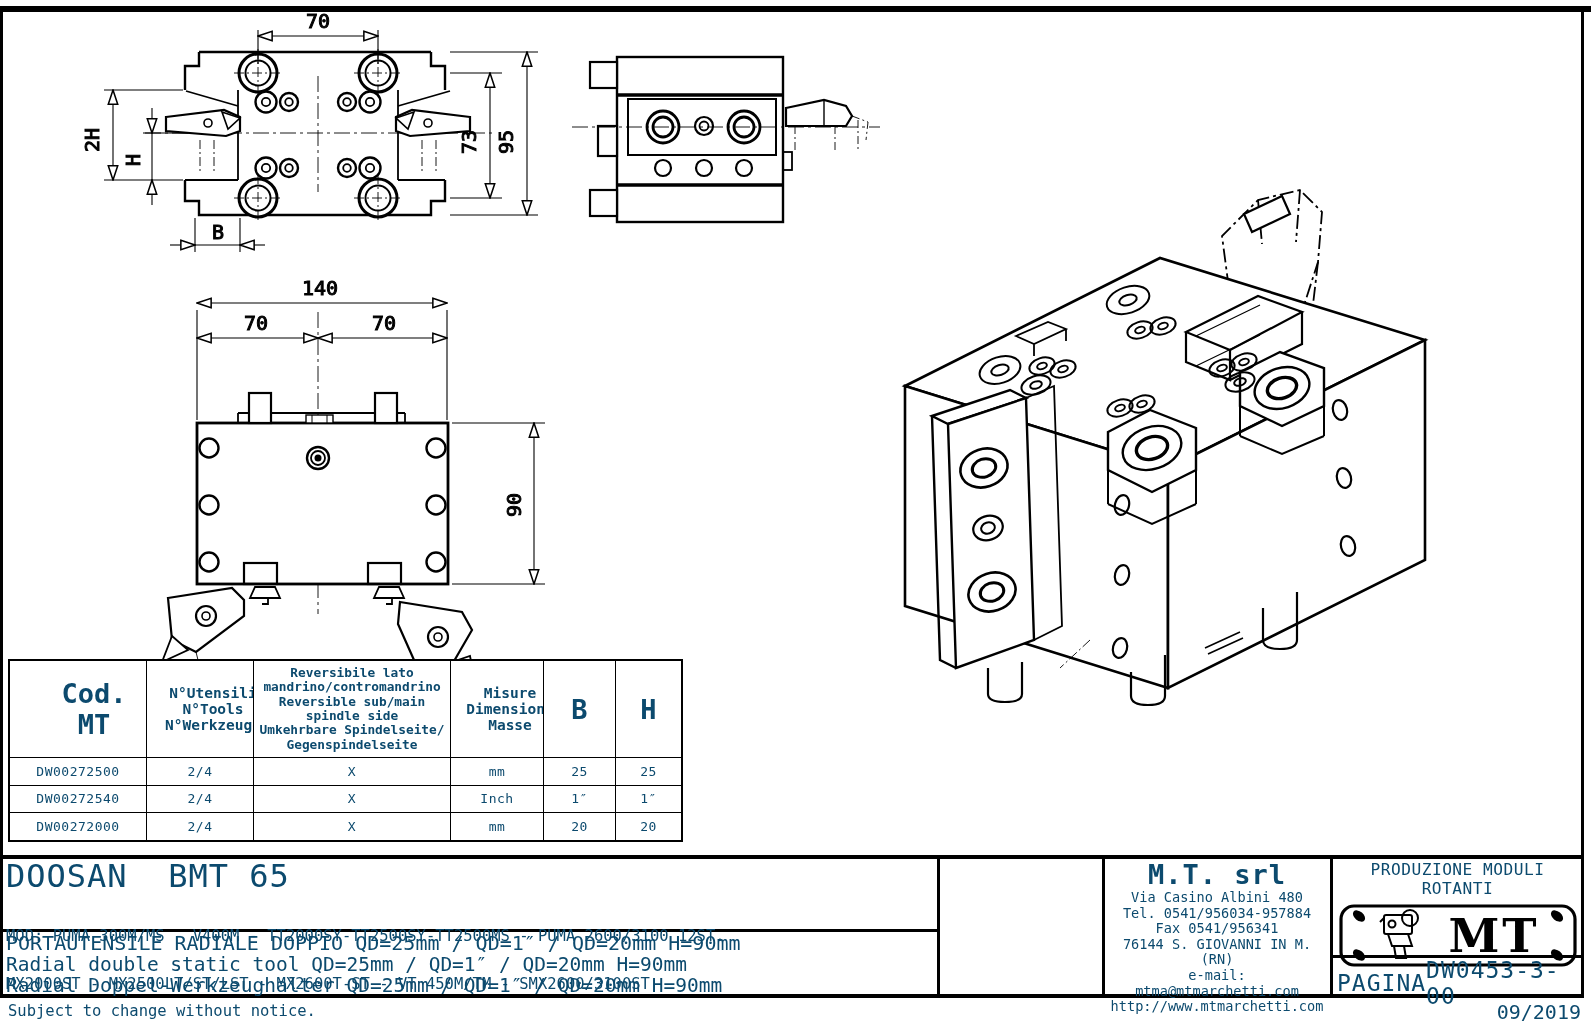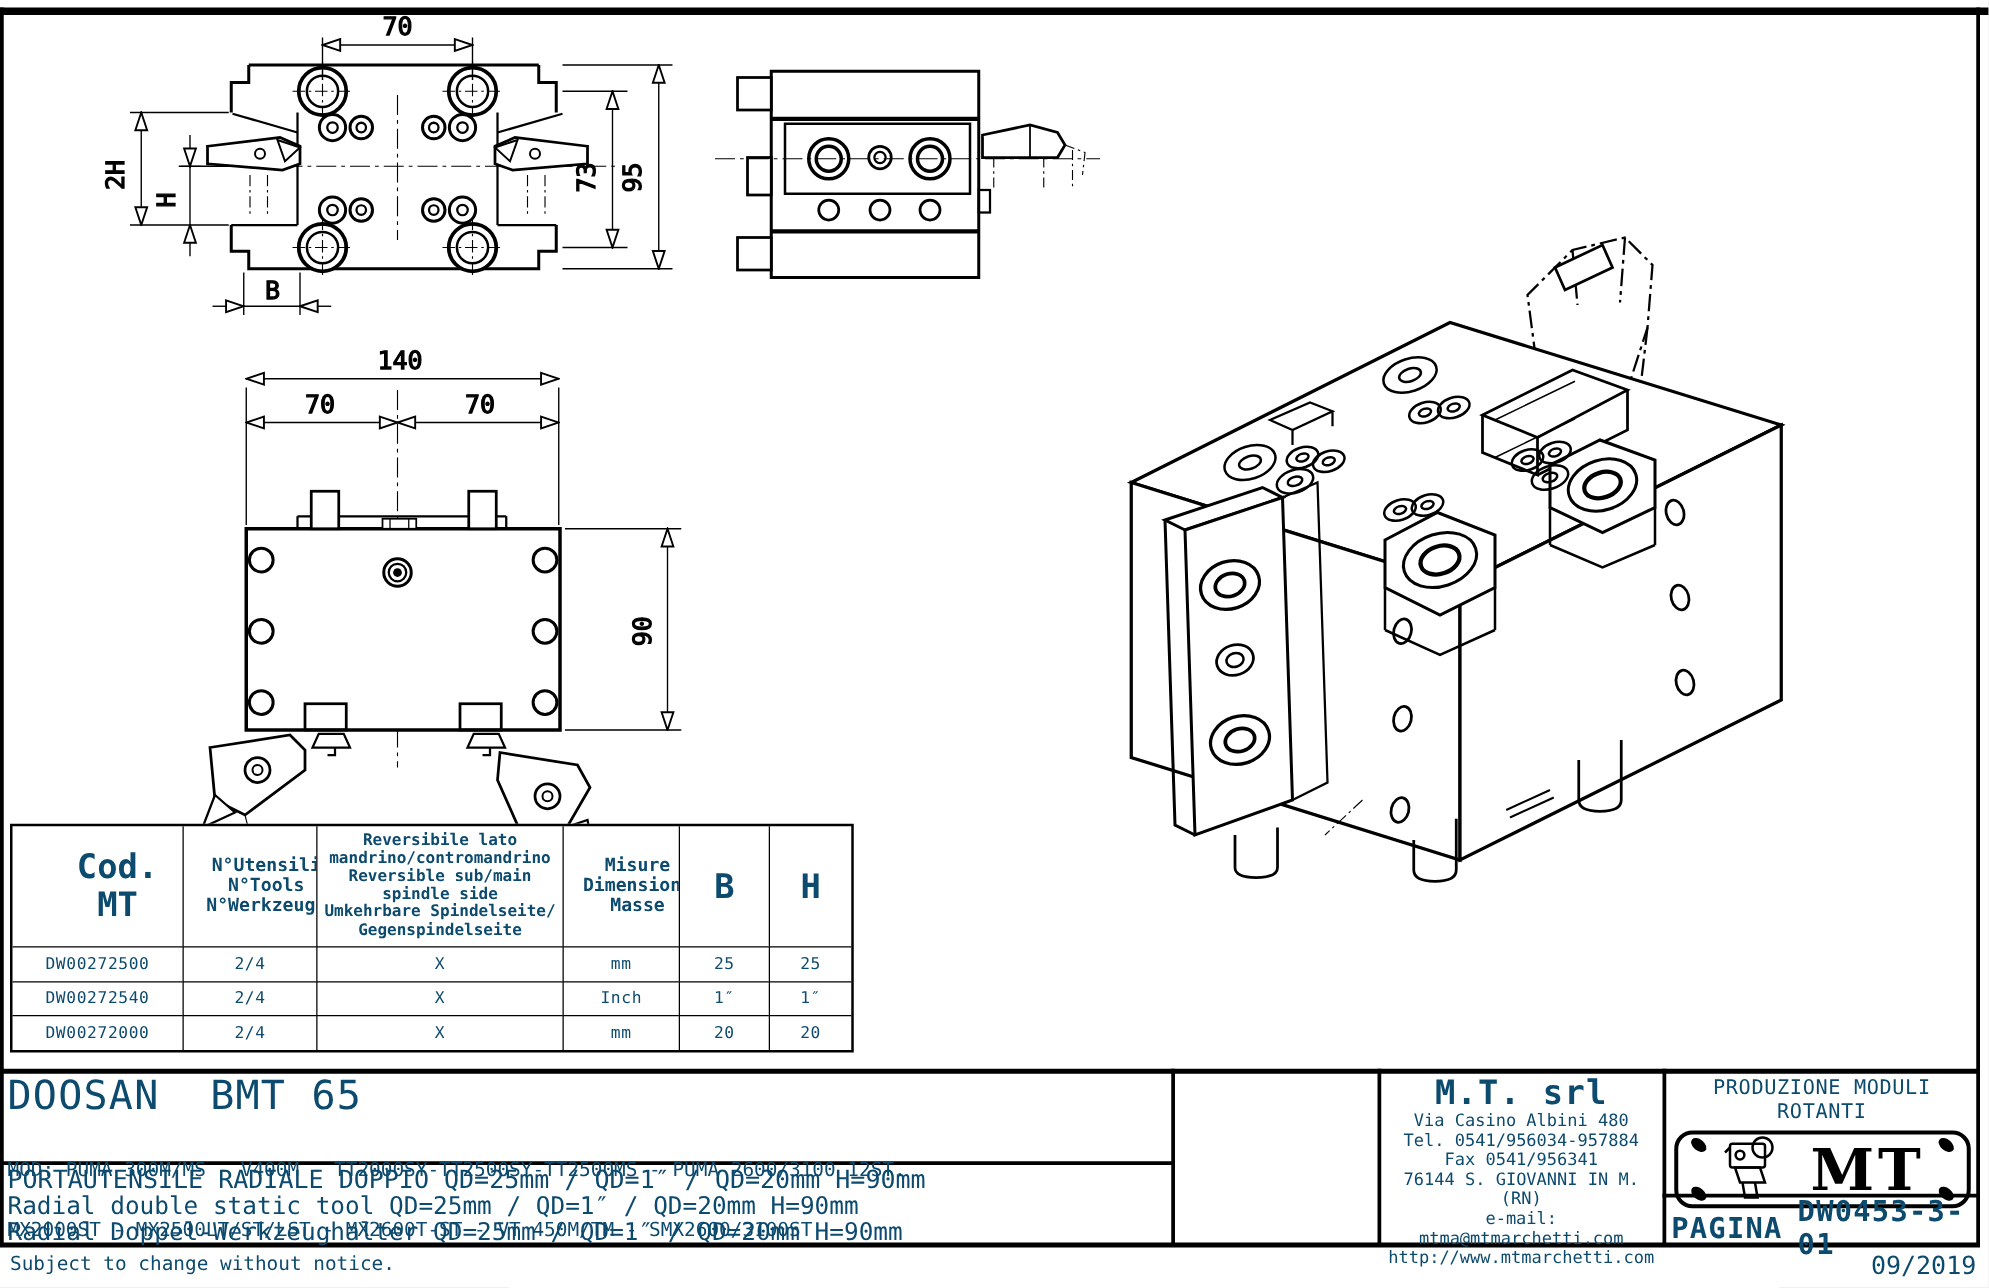--- a/index.html
+++ b/index.html
@@ -27,21 +27,21 @@
   .tb-model{position:absolute;left:6px;top:857px;font-size:32px;white-space:pre;letter-spacing:1px;}
   .tb-mod{position:absolute;left:6px;top:896px;font-size:15.5px;line-height:16px;white-space:pre;}
   .tb-desc{position:absolute;left:6px;top:933px;width:925px;}
   .tb-desc div{font-size:19.5px;line-height:21px;white-space:pre;}
   .mt-cell{position:absolute;left:1104px;top:858px;width:226px;height:138px;text-align:center;}
   .mt-name{font-size:27px;font-weight:bold;letter-spacing:1px;margin-top:1px;}
   .mt-addr{font-size:13.6px;line-height:15.6px;}
   .prod-cell{position:absolute;left:1332px;top:858px;width:251px;text-align:center;}
   .prod-claim{font-size:16.2px;letter-spacing:0.5px;margin-top:2px;}
   .pagina-row{position:absolute;left:1332px;top:958px;width:251px;height:49px;
-              display:flex;align-items:center;font-size:23px;letter-spacing:1px;gap:12px;padding-left:5px;font-weight:bold;}
+              display:flex;align-items:center;font-size:23px;letter-spacing:1px;padding-left:5px;}
   .footer-note{position:absolute;left:8px;top:1002px;font-size:15.5px;}
   .footer-date{position:absolute;right:10px;top:1000px;font-size:20px;}
   .logo-svg{position:relative;display:block;margin:4px auto 0 auto;}
   .logo-mt{font-family:"DejaVu Serif", serif;font-weight:bold;font-size:46px;letter-spacing:3px;text-anchor:middle;}
 </style>
 </head>
 <body>
 
 <div class="sheet">
 
@@ -418,18 +418,18 @@
         <path d="M44,20 L48,16 M52,32 L56,44 L76,44 L72,32 Z"></path>
         <path d="M58,44 L60,56 L70,56 L68,44"></path>
         <circle cx="56" cy="22" r="3.5"></circle>
       </g>
       <text class="logo-mt" x="158" y="50">MT</text>
     </svg>
   </div>
 
   <div class="pagina-row">
     <span>PAGINA</span>
-    <span>DW0453-3-01</span>
+    <span>DW0453-3-00</span>
   </div>
 
   <div class="footer-note">Subject to change without notice.</div>
   <div class="footer-date">09/2019</div>
 </div>
 
 </body></html>

